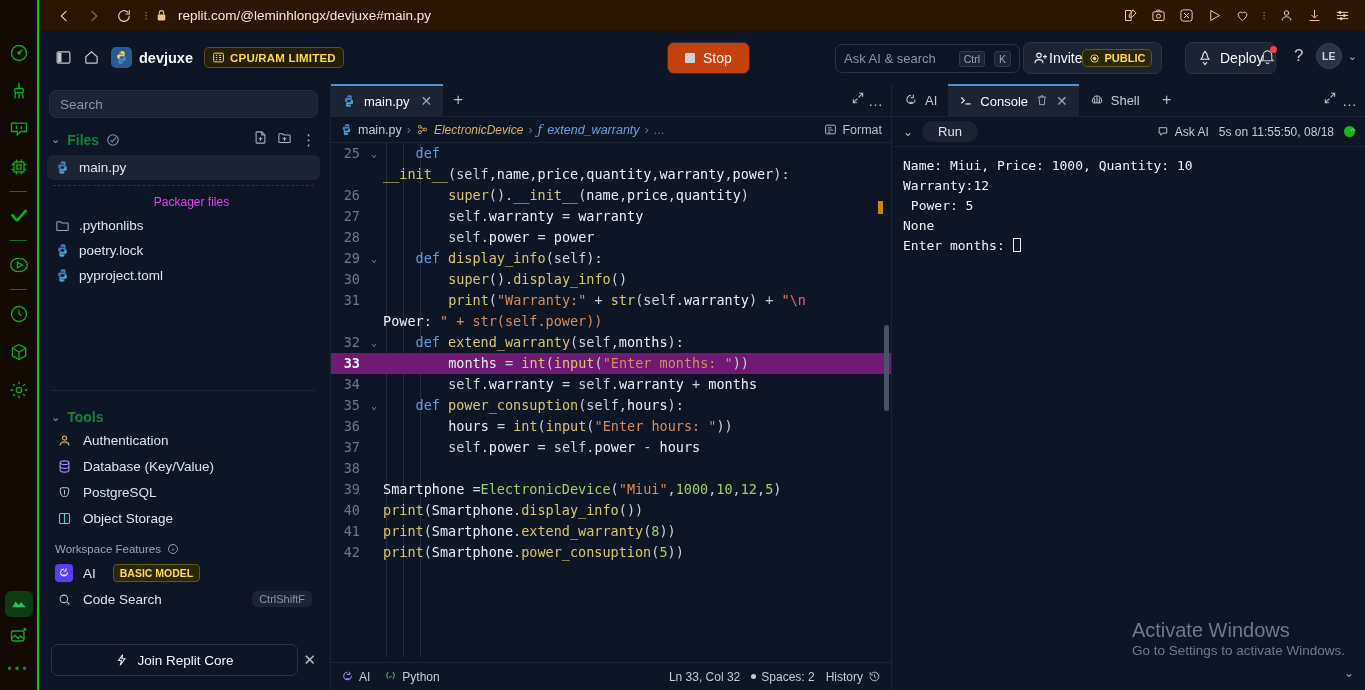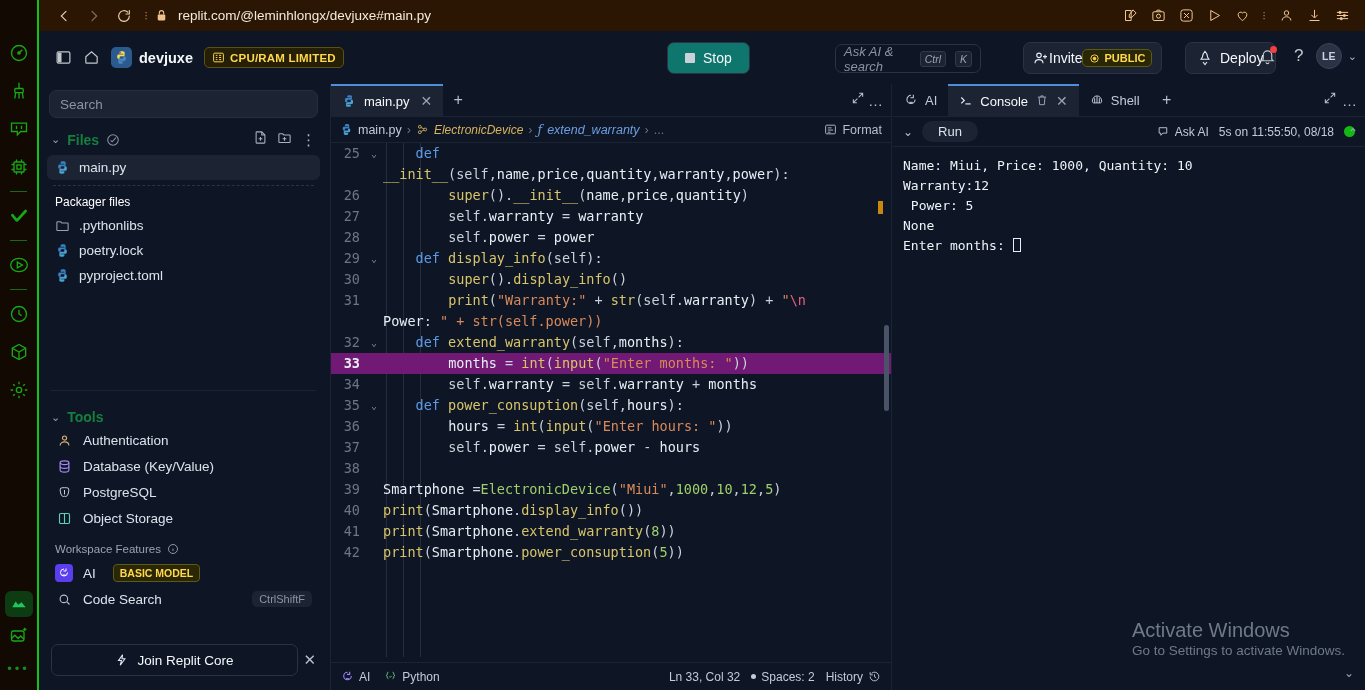--- a/index.html
+++ b/index.html
@@ -59,28 +59,28 @@
   .cpu-badge {
     margin-left: 11px; display:flex; align-items:center; gap:5px;
     background: #241f06; border:1px solid #5e5010; color:#ffd84d;
     font-size:11.5px; font-weight:700; padding: 3px 7px; border-radius:5px;
     letter-spacing:.2px;
   }
   .cpu-badge svg { width:13px; height:13px;}
   .stop-btn {
     position:absolute; left: 628px; top: 11px;
     display:flex; align-items:center; gap:8px;
-    background:#0f766e; border:1px solid #2b3245; color:#f5f9fc;
+    background:#c2410c; border:1px solid #2b3245; color:#f5f9fc;
     font-size:14px; padding: 7px 17px; border-radius:7px; cursor:pointer;
   }
   .stop-sq { width:10px;height:10px;background:#c9d1d9;border-radius:1px;display:inline-block;}
   .askai {
-    position:absolute; left:796px; top: 13px; width: 146px; height: 29px;
+    position:absolute; left:796px; top: 13px; width: 185px; height: 29px;
     background:#0e1525; border:1px solid #2b3245; border-radius:7px;
-    display:flex; align-items:center; padding: 0 8px; gap:6px;font-style:italic;
+    display:flex; align-items:center; padding: 0 8px; gap:6px;
   }
   .askai .ph { color:#8a94a6; font-size:13px; }
   .kbd {
     background:#1c2333; border:1px solid #2f3a4d; border-radius:3px;
     color:#9aa4b5; font-size:10.5px; padding:1px 4px; margin-left:auto;text-align:center;
   }
   .kbd + .kbd { margin-left:3px; }
   .invite-box {
     position:absolute; left:984px; top:11px; height:32px;
     display:flex;align-items:center; 
@@ -126,21 +126,21 @@
   .sec-head .sp svg { width:15px;height:15px;}
   .chk { color:#8a94a6; display:flex;}
   .chk svg{width:14px;height:14px;}
   .file-row {
     display:flex; align-items:center; gap:9px; margin: 0 8px; padding: 5px 8px;
     border-radius:6px; color:#dbe3ec; font-size:13.5px;
   }
   .file-row.sel { background:#1c2333; }
   .fi { width:15px;height:15px;display:flex;align-items:center;justify-content:center;}
   .dashed { border-top:1px dashed #2b3245; margin: 5px 14px 0 14px; }
-  .grp-label { color:#ffffff; font-size:12px; padding: 9px 0 4px 16px; }
+  .grp-label { color:#d946ef; font-size:12px; padding: 9px 0 4px 16px; text-align: center; }
   .tool-row {
     display:flex;align-items:center;gap:10px; padding:4px 16px; color:#dbe3ec; font-size:13.5px;
   }
   .tool-ico { width:18px;height:18px;border-radius:4px;display:flex;align-items:center;justify-content:center;}
   .wsf { display:flex; align-items:center; gap:6px; color:#9aa4b5; font-size:11.5px; padding: 12px 0 5px 16px;}
   .wsf svg{width:12px;height:12px;}
   .basic-pill{
     background:#2a2706;border:1px solid #5e5a12;color:#ffd84d;font-size:10.5px;font-weight:700;
     padding:2px 6px;border-radius:4px; margin-left:7px;
   }

